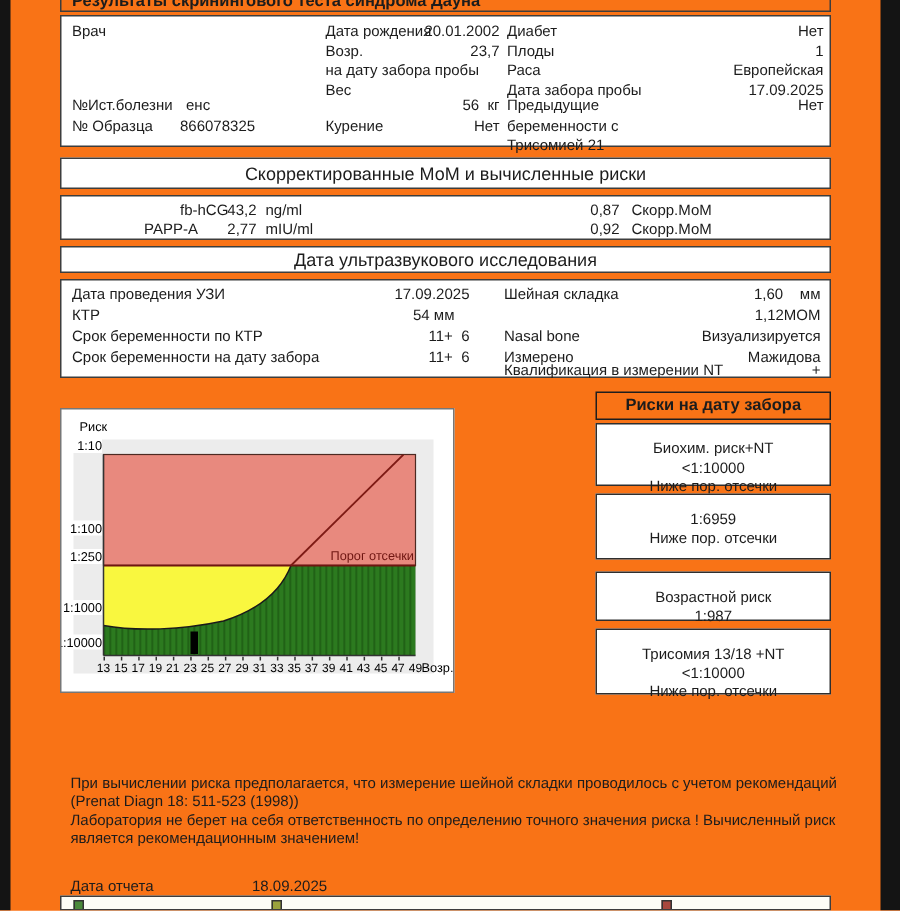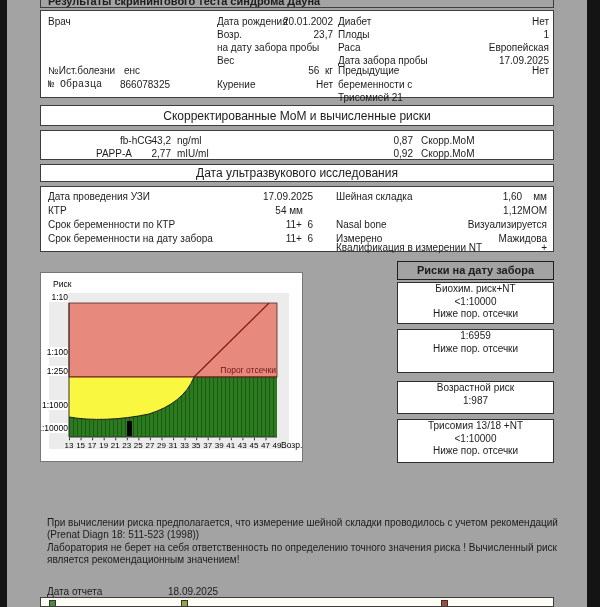--- a/index.html
+++ b/index.html
@@ -1,29 +1,29 @@
 <!DOCTYPE html>
 <html><head>
 <meta charset="utf-8">
 <style>
   html,body{margin:0;padding:0;}
-  .page{position:relative;width:600px;height:607px;background:#a3a3a3;overflow:hidden;
+  .page{position:relative;width:600px;height:607px;background:#f97316;overflow:hidden;
         font-family:"Liberation Sans",sans-serif;color:#1c1c1c;}
   .strip{position:absolute;top:0;height:607px;background:#141414;}
   .strip.left{left:0;width:7px;}
   .strip.right{left:587px;width:13px;}
   .box{position:absolute;border:1px solid #3d3d3d;background:#fff;box-sizing:border-box;}
   .t{position:absolute;font-size:10px;line-height:11px;white-space:pre;}
   .tr{text-align:right;}
   .hdr{position:absolute;text-align:center;font-size:12px;line-height:12px;}
   .title-clip{position:absolute;left:40px;top:0;width:514px;height:8px;overflow:hidden;
               border-left:1px solid #3d3d3d;border-right:1px solid #3d3d3d;border-bottom:1px solid #3d3d3d;box-sizing:border-box;}
   .title-clip span{position:absolute;left:7px;top:-5px;font-size:11px;font-weight:bold;white-space:pre;}
   .riskbox{position:absolute;left:397px;width:157px;border:1px solid #2e2e2e;background:#fff;box-sizing:border-box;
-           text-align:center;font-size:10px;line-height:12.5px;padding-top:0;}
+           text-align:center;font-size:10px;line-height:12.5px;padding-top:11px;}
   .riskhdr{position:absolute;left:397px;top:261px;width:157px;height:19px;border:1px solid #1e1e1e;
            box-sizing:border-box;text-align:center;font-weight:bold;font-size:11px;line-height:17px;}
   .chart-panel{position:absolute;left:40px;top:272px;width:263px;height:190px;border:1px solid #777;
                background:#fff;box-sizing:border-box;}
   .legend-clip{position:absolute;left:40px;top:597px;width:514px;height:10px;border:1px solid #3d3d3d;
                box-sizing:border-box;background:#fdfdf6;overflow:hidden;}
   .sw{position:absolute;top:2px;width:7px;height:7px;border:1px solid #333;box-sizing:border-box;}
 </style>
 </head>
 <body>
@@ -46,21 +46,21 @@
     <div class="t" style="left:297px;top:5px;">Диабет</div>
     <div class="t tr" style="left:358px;top:5px;width:150px;">Нет</div>
     <div class="t" style="left:297px;top:18px;">Плоды</div>
     <div class="t tr" style="left:358px;top:18px;width:150px;">1</div>
     <div class="t" style="left:297px;top:31px;">Раса</div>
     <div class="t tr" style="left:358px;top:31px;width:150px;">Европейская</div>
     <div class="t" style="left:297px;top:44px;">Дата забора пробы</div>
     <div class="t tr" style="left:358px;top:44px;width:150px;">17.09.2025</div>
     <div class="t" style="left:7px;top:54px;">№Ист.болезни</div>
     <div class="t" style="left:83px;top:54px;">енс</div>
-    <div class="t" style="left:7px;top:68px;font-family:Liberation Mono, monospace;">№ Образца</div>
+    <div class="t" style="left:7px;top:68px;">№ Образца</div>
     <div class="t" style="left:79px;top:68px;">866078325</div>
     <div class="t" style="left:176px;top:44px;">Вес</div>
     <div class="t tr" style="left:192px;top:54px;width:100px;">56  кг</div>
     <div class="t" style="left:176px;top:68px;">Курение</div>
     <div class="t tr" style="left:192px;top:68px;width:100px;">Нет</div>
     <div class="t" style="left:297px;top:54px;">Предыдущие</div>
     <div class="t" style="left:297px;top:68px;">беременности с</div>
     <div class="t" style="left:297px;top:81px;">Трисомией 21</div>
     <div class="t tr" style="left:358px;top:54px;width:150px;">Нет</div>
   </div>

